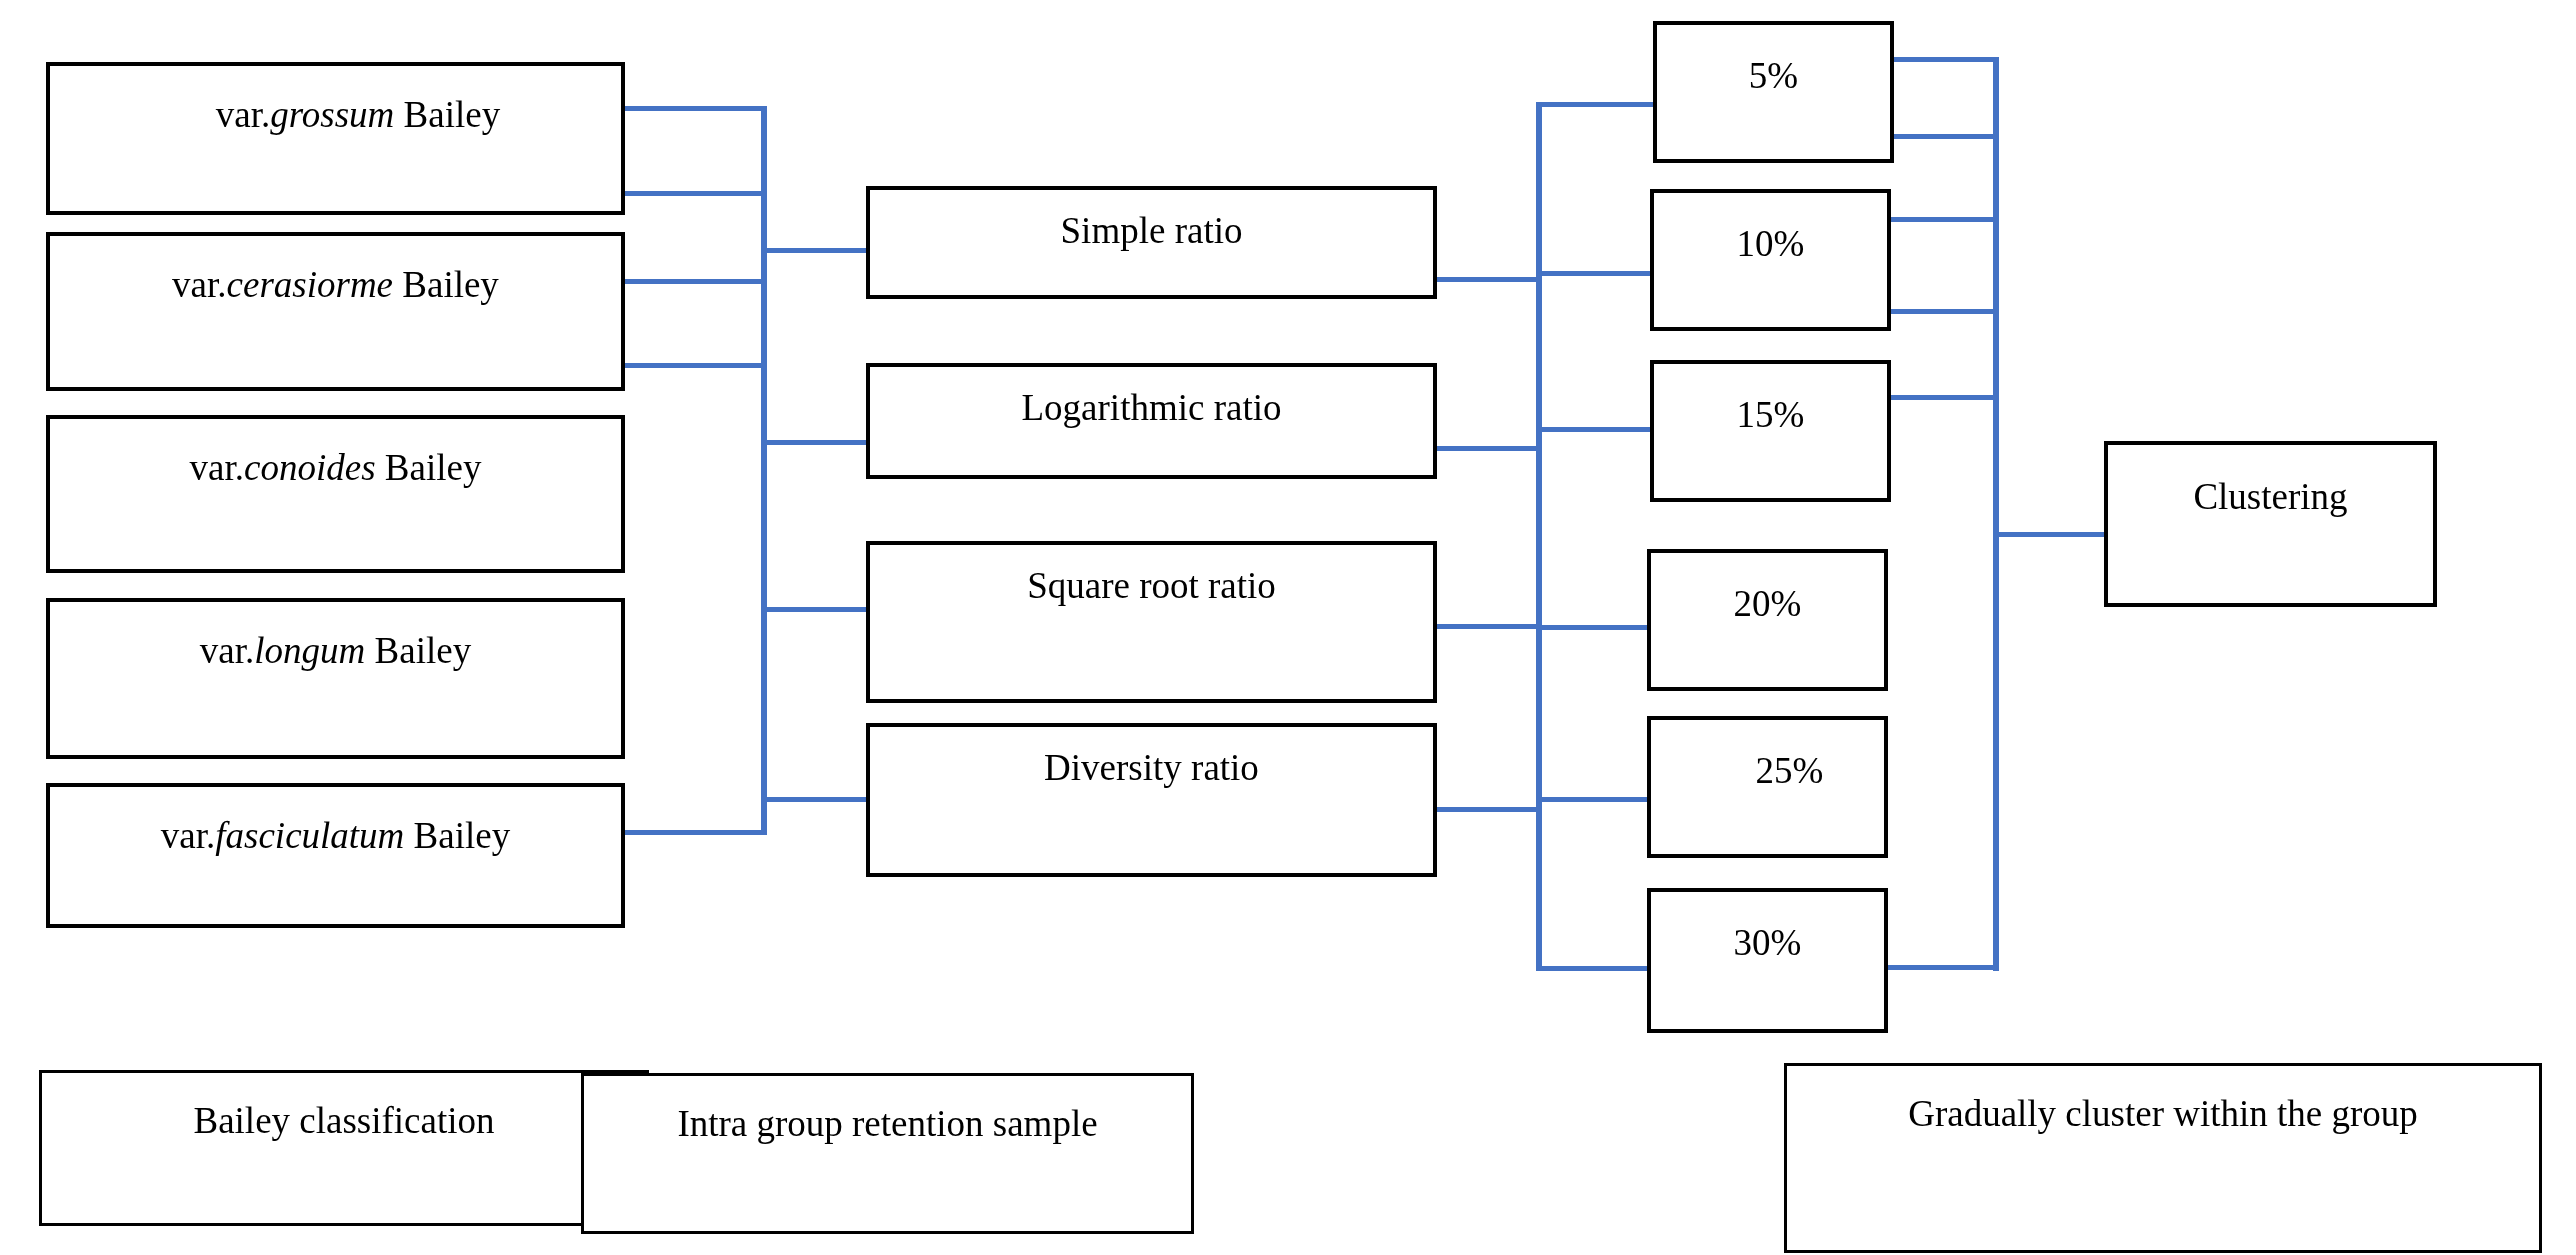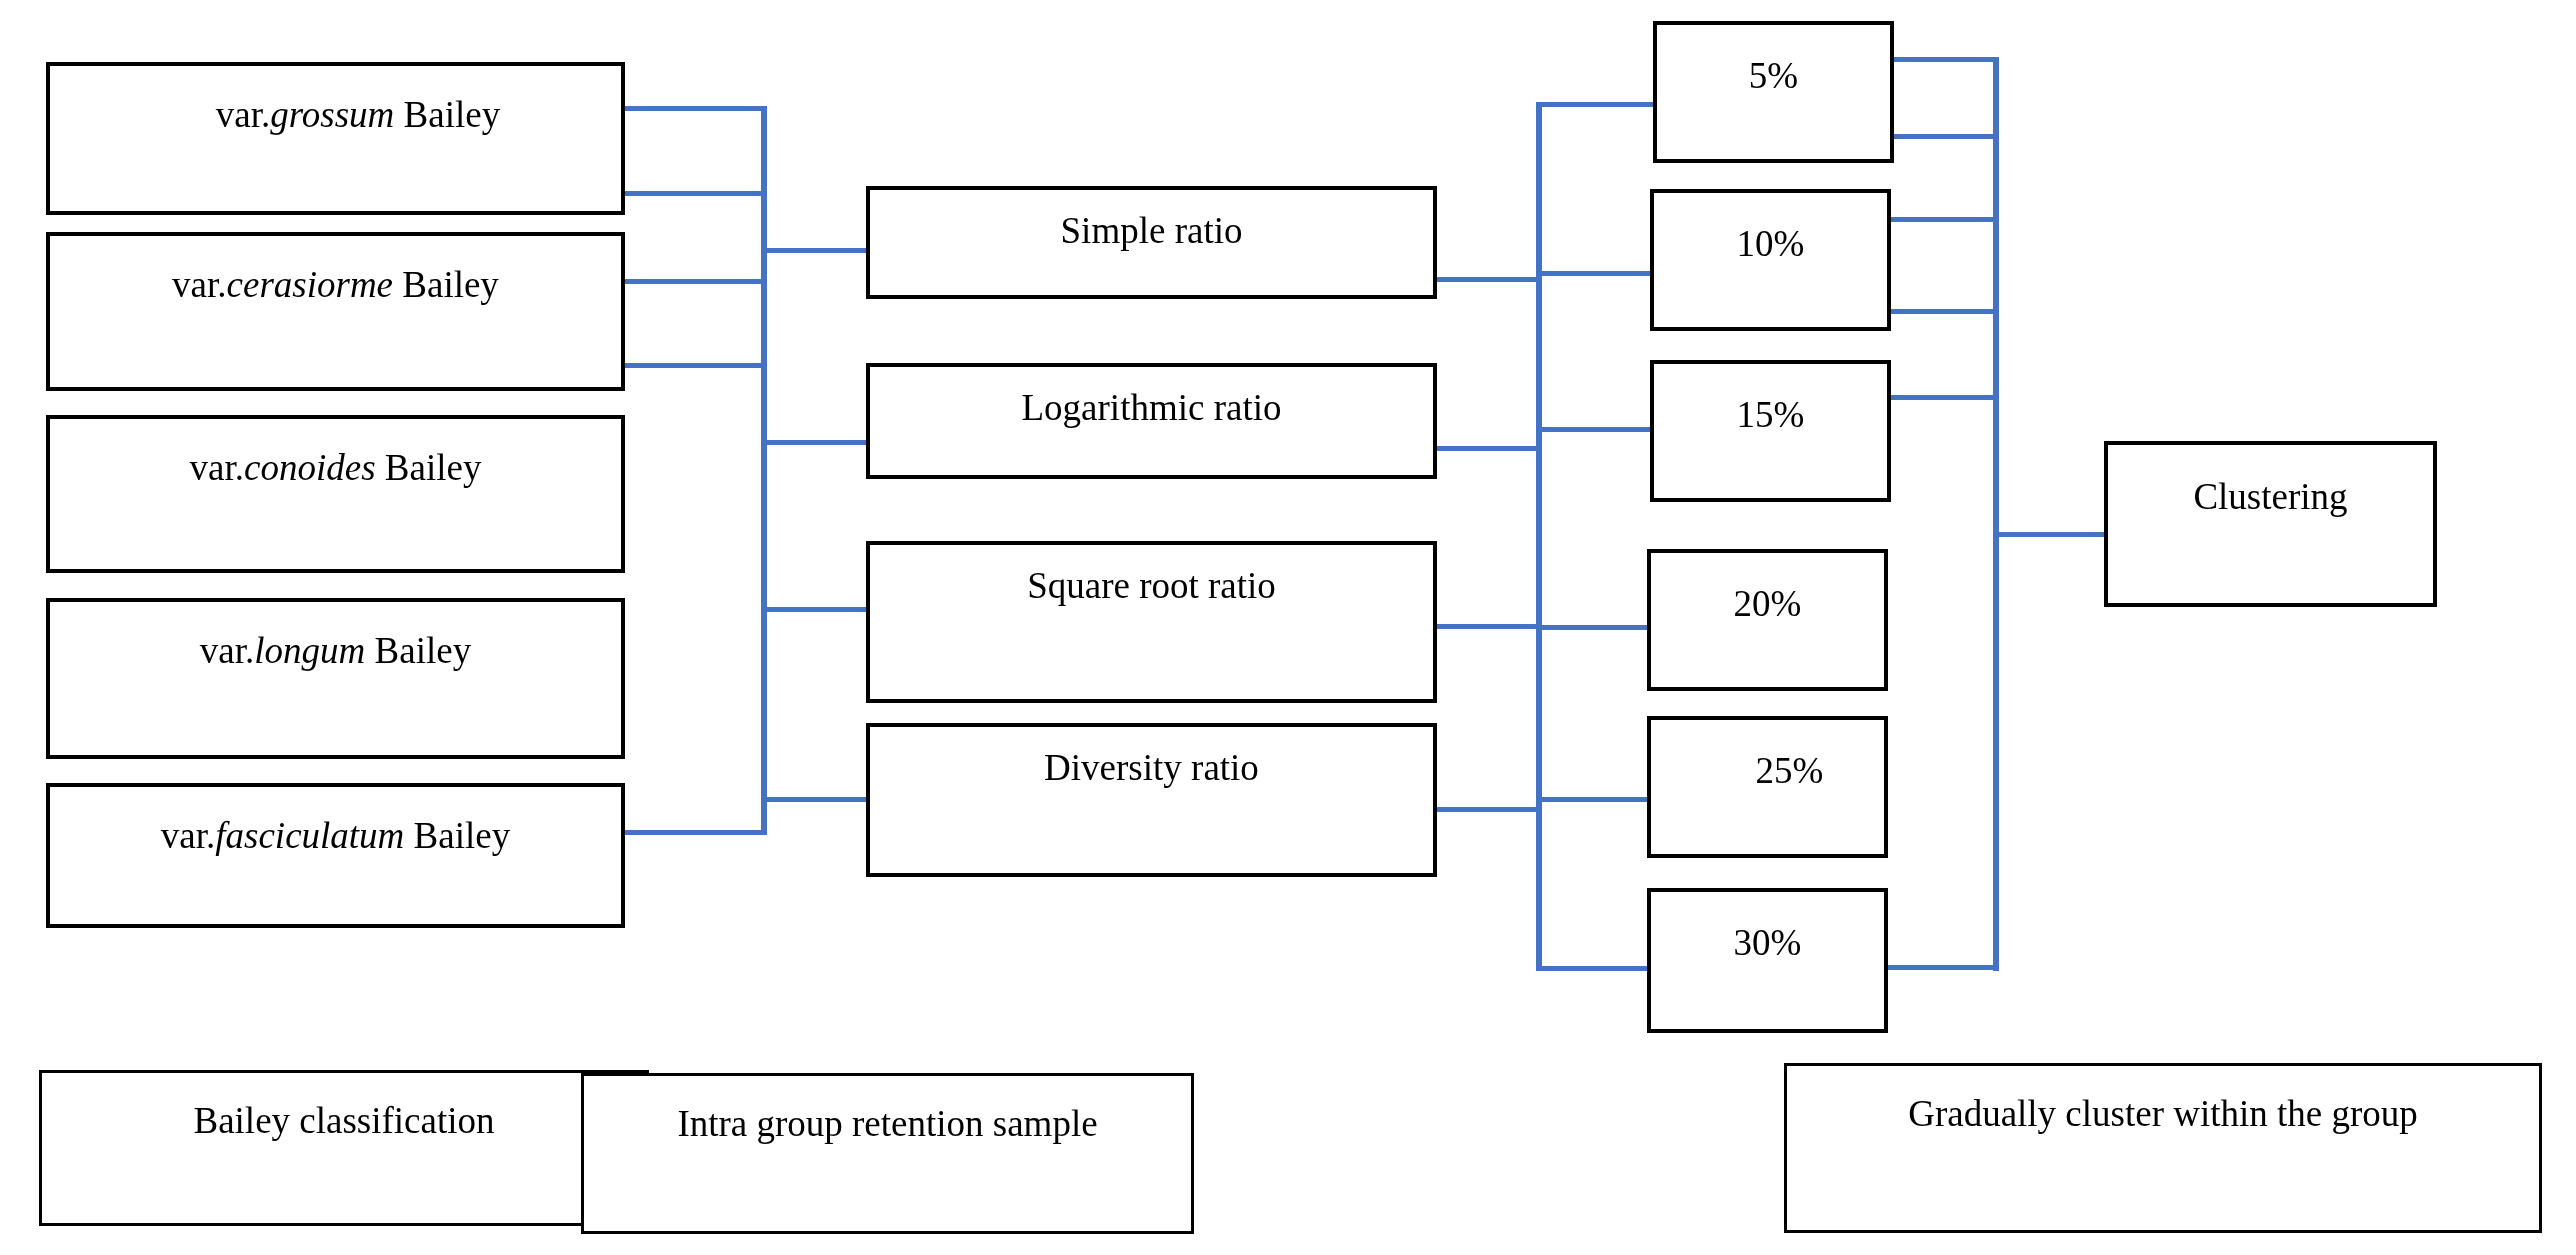--- a/index.html
+++ b/index.html
@@ -165,18 +165,18 @@
 
   <div class="node legend" style="left:39px; top:1070px; width:610px; height:156px;">
     <span class="label">Bailey classification</span>
   </div>
 
   <div class="node legend" style="left:581px; top:1073px; width:613px; height:161px;">
     <span class="label">Intra group retention sample</span>
   </div>
 
 
-  <div class="node legend" style="left:1784px; top:1063px; width:758px; height:170px;font-family:Liberation Serif, serif;">
+  <div class="node legend" style="left:1784px; top:1063px; width:758px; height:190px;font-family:Liberation Serif, serif;">
     <span class="label">Gradually cluster within the group</span>
   </div>
 
 </div>
 
 
 </body></html>

